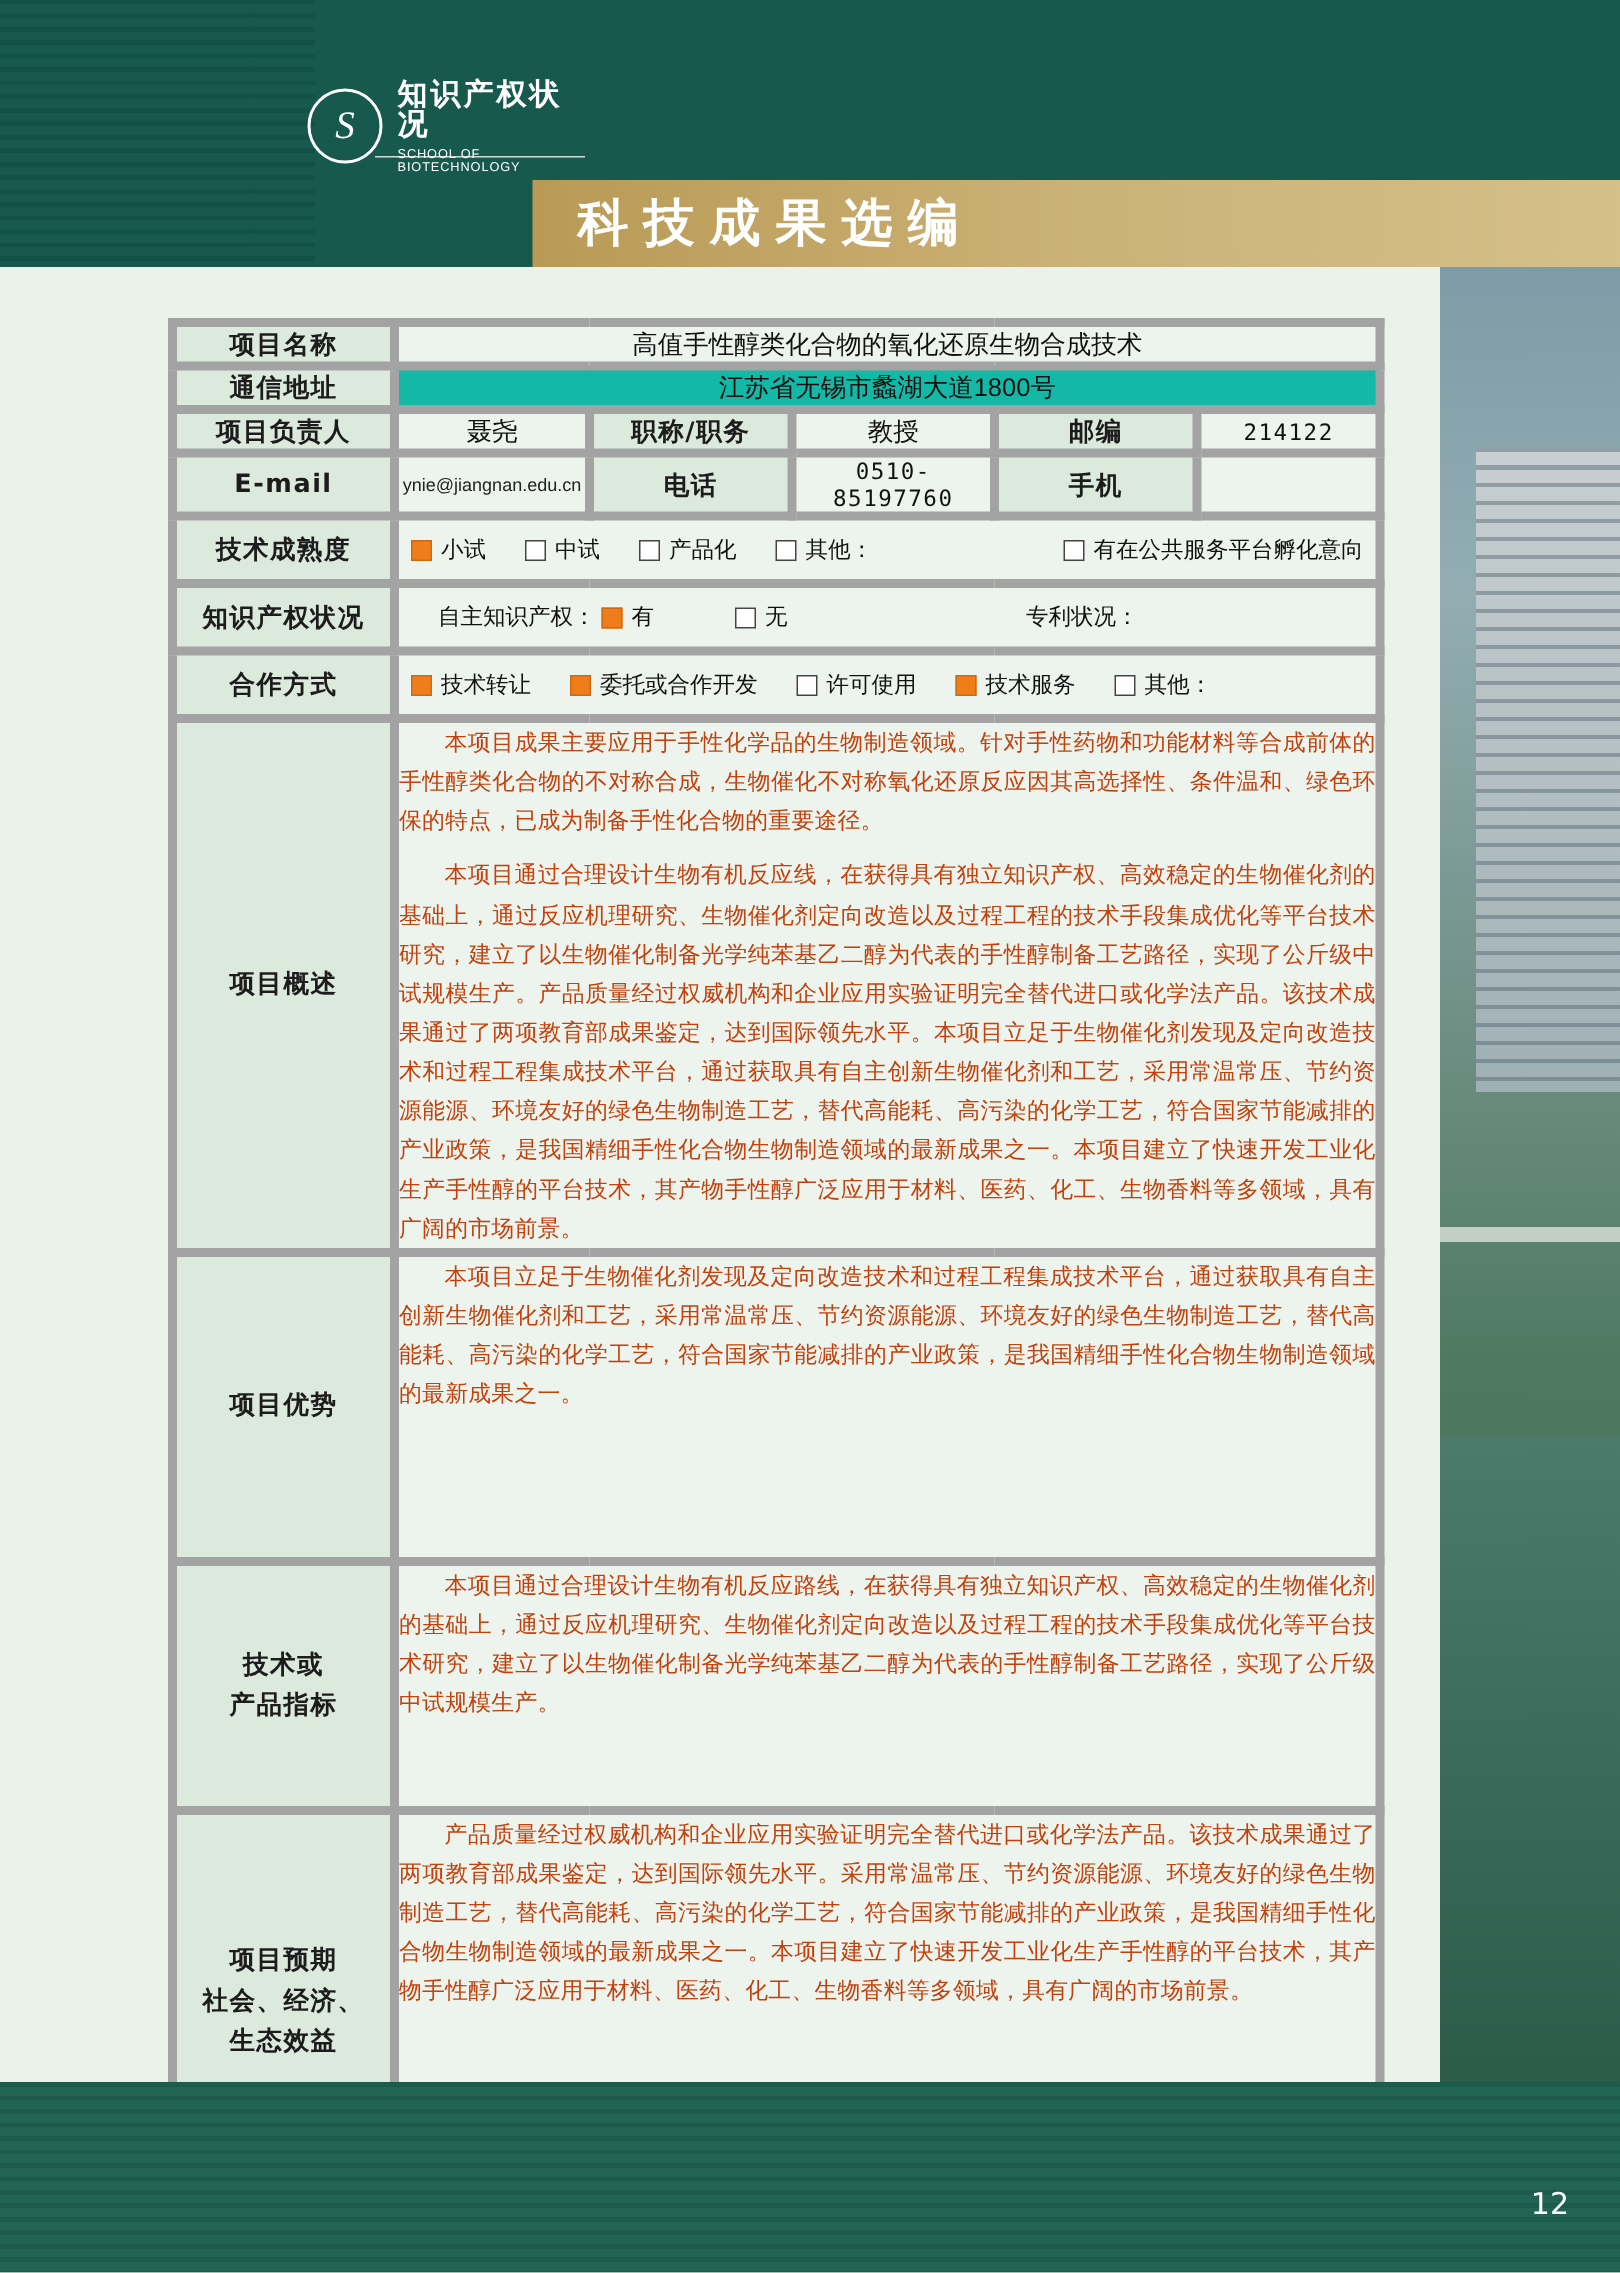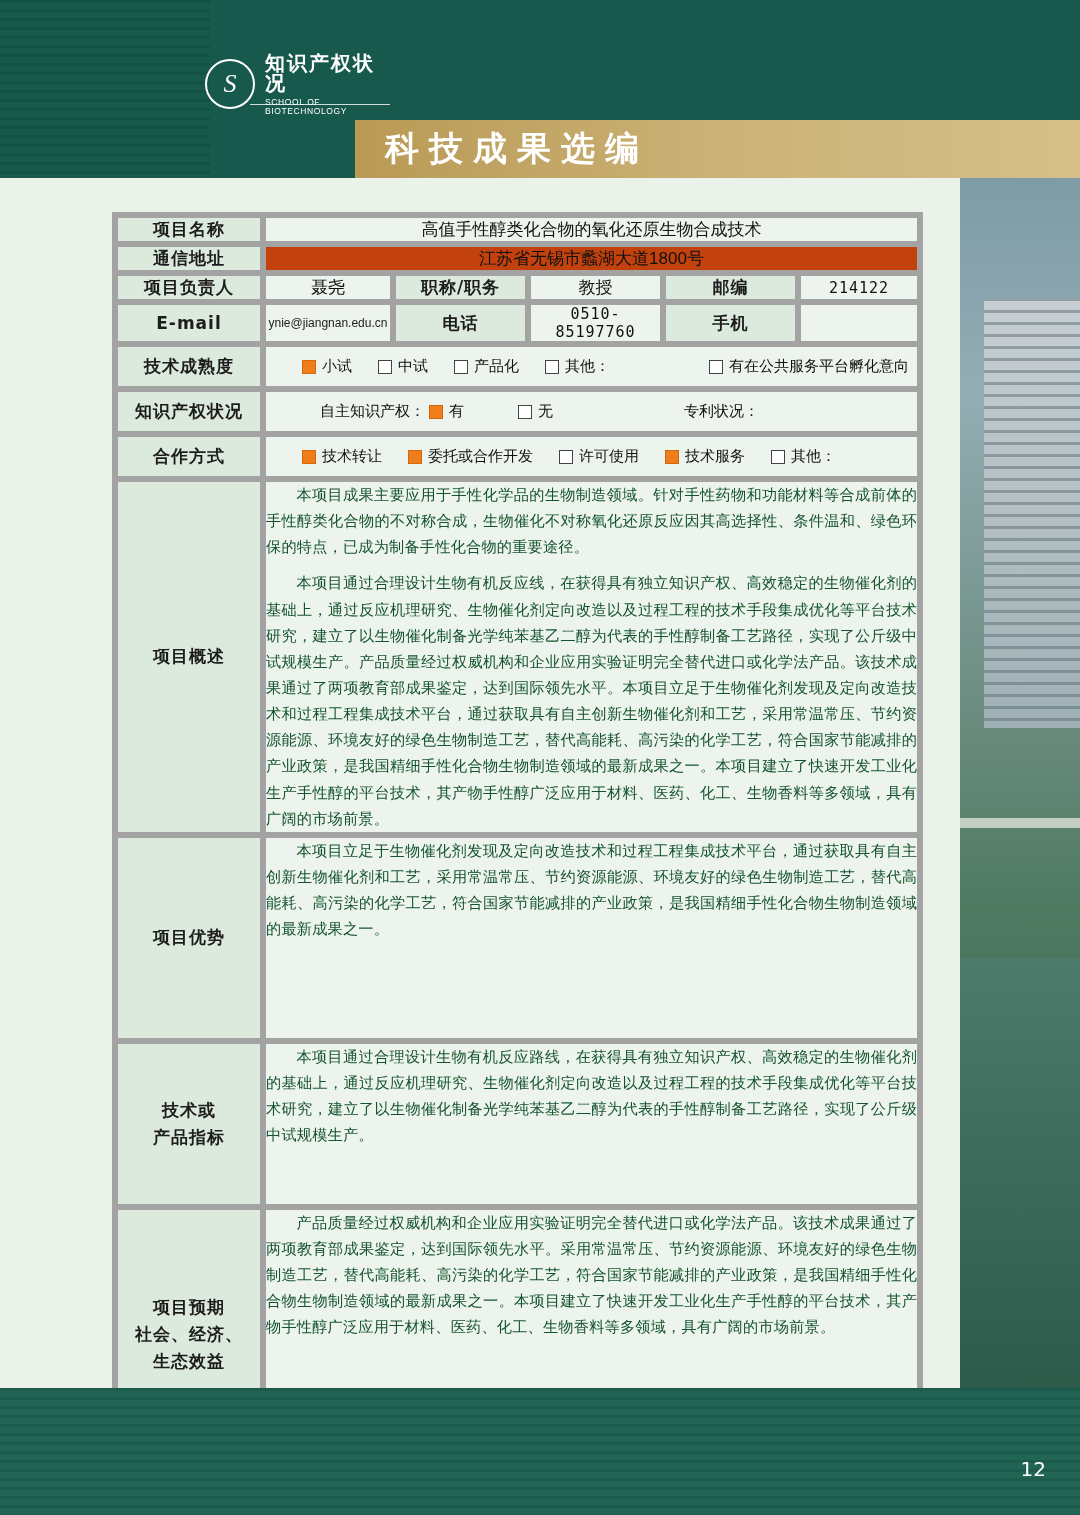--- a/index.html
+++ b/index.html
@@ -108,42 +108,41 @@
     font-size:17px;
     color:#1c1c1c;
     letter-spacing:1px;
     padding:11px 4px;
     font-family:"DejaVu Sans",sans-serif;
   }
   .val{
     text-align:center;font-size:17px;color:#111;padding:11px 8px;
     font-family:Liberation Sans, sans-serif;
   }
-  .addr{background:#c2410c;}
+  .addr{background:#14b8a6;}
   .small{font-size:12px;line-height:1.35;color:#222;}
   .mono{font-family:"DejaVu Sans Mono",monospace;font-size:15px;letter-spacing:1px;}
 
   .chk-row{
     display:flex;align-items:center;font-size:15px;color:#111;
     padding:10px 8px;flex-wrap:wrap;
     font-family:"DejaVu Sans",sans-serif;
-    margin-left:28px;
   }
   .chk{display:inline-flex;align-items:center;margin-right:26px;white-space:nowrap;}
   .box{
     width:12px;height:12px;border:1px solid #444;display:inline-block;margin-right:6px;background:#fff;
     flex:0 0 auto;
   }
   .box.on{background:#ef7d1a;border-color:#d06a12;}
   .spacer{flex:1 1 auto;}
 
   .para-cell{padding:16px 22px 16px 20px;}
   .para{
     font-family:"DejaVu Sans",sans-serif;
-    font-size:15.2px;line-height:1.72;color:#14532d;
+    font-size:15.2px;line-height:1.72;color:#c2410c;
     text-align:justify;text-indent:2em;margin:0 0 10px 0;
     letter-spacing:.2px;
   }
   .para:last-child{margin-bottom:0;}
 
   .lbl.tall{font-size:17px;line-height:1.6;}
 
   .pageno{
     position:absolute;right:34px;bottom:34px;color:#ffffff;font-size:20px;
     font-family:"DejaVu Sans",sans-serif;

